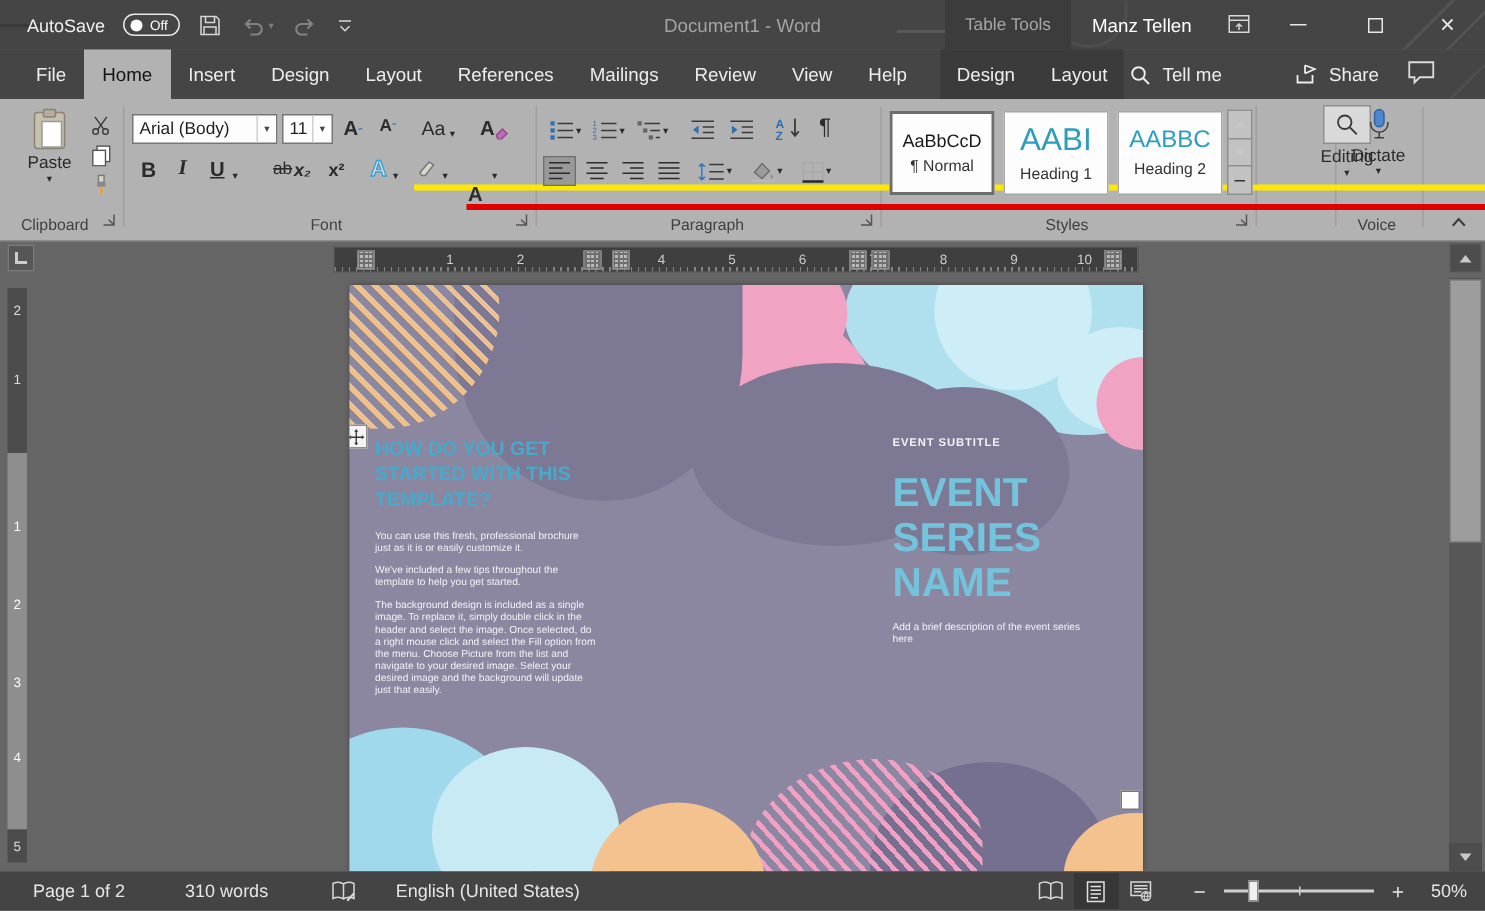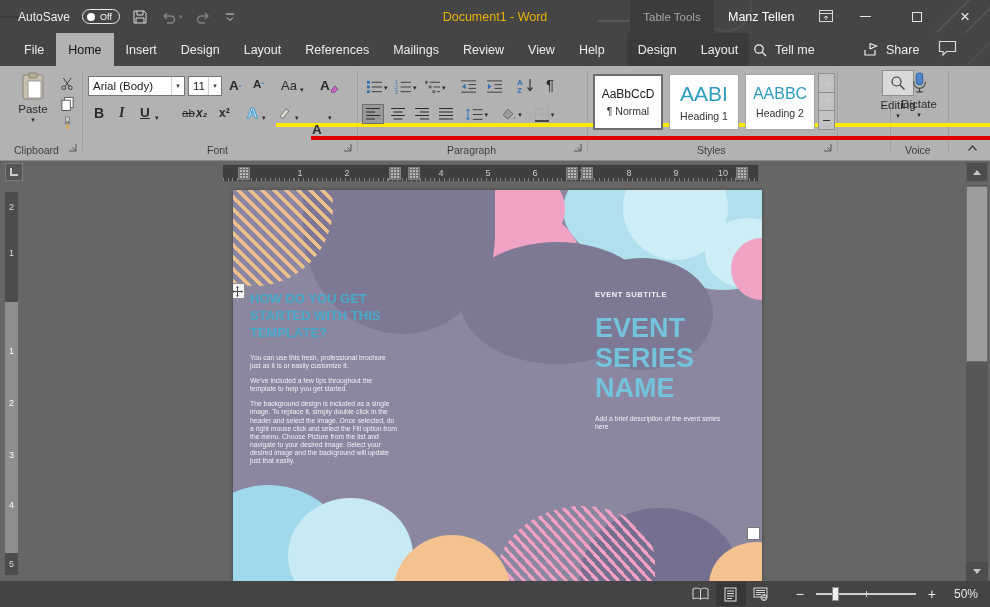--- a/index.html
+++ b/index.html
@@ -16,21 +16,21 @@
   .tb-deco3,.tb-deco4 { position:absolute; width:90px; height:2px; background:#535353; transform:rotate(-45deg); }
   .tb-deco3 { left:905px; top:18px; } .tb-deco4 { left:930px; top:22px; }
   .tb-left { position:absolute; left:18px; top:0; height:33px; display:flex; align-items:center; gap:12px; }
   .autosave-label { font-size:12px; }
   .autosave-toggle { width:38px; height:15px; border:1px solid #e8e8e8; border-radius:8px; display:flex; align-items:center; padding:0 4px; gap:5px; cursor:default; }
   .autosave-knob { width:8px; height:8px; background:#fff; border-radius:50%; }
   .autosave-state { font-size:9px; color:#fff; }
   .qat-btn { display:flex; align-items:center; }
   .dim { opacity:.45; }
   .tiny-caret { font-size:7px; color:#bbb; margin-left:2px; }
-  .tb-title { position:absolute; left:300px; width:390px; top:0; height:33px; display:flex; align-items:center; justify-content:center; font-size:12.5px; color:#eab308; }
+  .tb-title { position:absolute; left:300px; width:390px; top:0; height:33px; display:flex; align-items:center; justify-content:center; font-size:12.5px; color:#a3a3a3; }
   .tabletools { position:absolute; left:630px; top:0; width:84px; height:33px; background:#3c3c3c; color:#a6a6a6; font-size:11.5px; display:flex; align-items:center; justify-content:center; }
   .tb-user { position:absolute; left:728px; top:0; height:33px; display:flex; align-items:center; font-size:12.5px; color:#fff; }
   .tb-ribbonopts { position:absolute; left:818px; top:8px; }
   .winbtn { position:absolute; top:0; width:34px; height:33px; display:flex; align-items:center; justify-content:center; color:#e8e8e8; }
   .win-min { left:848px; } .win-max { left:900px; } .win-close { left:948px; font-size:17px; }
   .min-glyph { width:11px; height:1px; background:#e8e8e8; }
   .max-glyph { width:10px; height:10px; border:1px solid #e8e8e8; }
 
   
   .tabsrow { position:absolute; left:0; top:33px; width:990px; height:33px; background:#454545; }
@@ -605,20 +605,32 @@
 
     <div class="vscroll-track">
       <div class="vscroll-thumb"></div>
       <div class="vscroll-down">
           <span class="tri-down"></span>
         </div>
     </div>
   </div>
 
   <div class="statusbar">
+    <div class="sb-left">
+      <span>Page 1 of 2</span>
+      <span style="margin-left:40px">310 words</span>
+      <span style="margin-left:42px; display:flex; align-items:center;">
+        <svg width="17" height="15" viewBox="0 0 17 15">
+            <path d="M1 2c2.5-1.2 5-1.2 7 .3 2-1.5 4.5-1.5 7-.3v10c-2.5-1.2-5-1.2-7 .3-2-1.5-4.5-1.5-7-.3z" fill="none" stroke="#d8d8d8"></path>
+            <path d="M8 2.3v10" stroke="#d8d8d8"></path>
+            <path d="M10.5 13.5 15 8.5" stroke="#d8d8d8" stroke-width="1.3"></path>
+          </svg>
+      </span>
+      <span style="margin-left:26px">English (United States)</span>
+    </div>
     <div class="sb-right">
       <span class="viewbtn">
         <svg width="17" height="14" viewBox="0 0 17 14">
             <path d="M1 2c2.5-1.3 5-1.3 7.5.2C11 .7 13.5.7 16 2v10c-2.5-1.3-5-1.3-7.5.2C6 10.7 3.5 10.7 1 12z" fill="none" stroke="#d8d8d8"></path>
             <path d="M8.5 2.2v10" stroke="#d8d8d8"></path>
           </svg>
       </span>
       <span class="viewbtn active">
         <svg width="13" height="15" viewBox="0 0 13 15">
             <rect x="1" y="1" width="11" height="13" fill="none" stroke="#e2e2e2"></rect>

